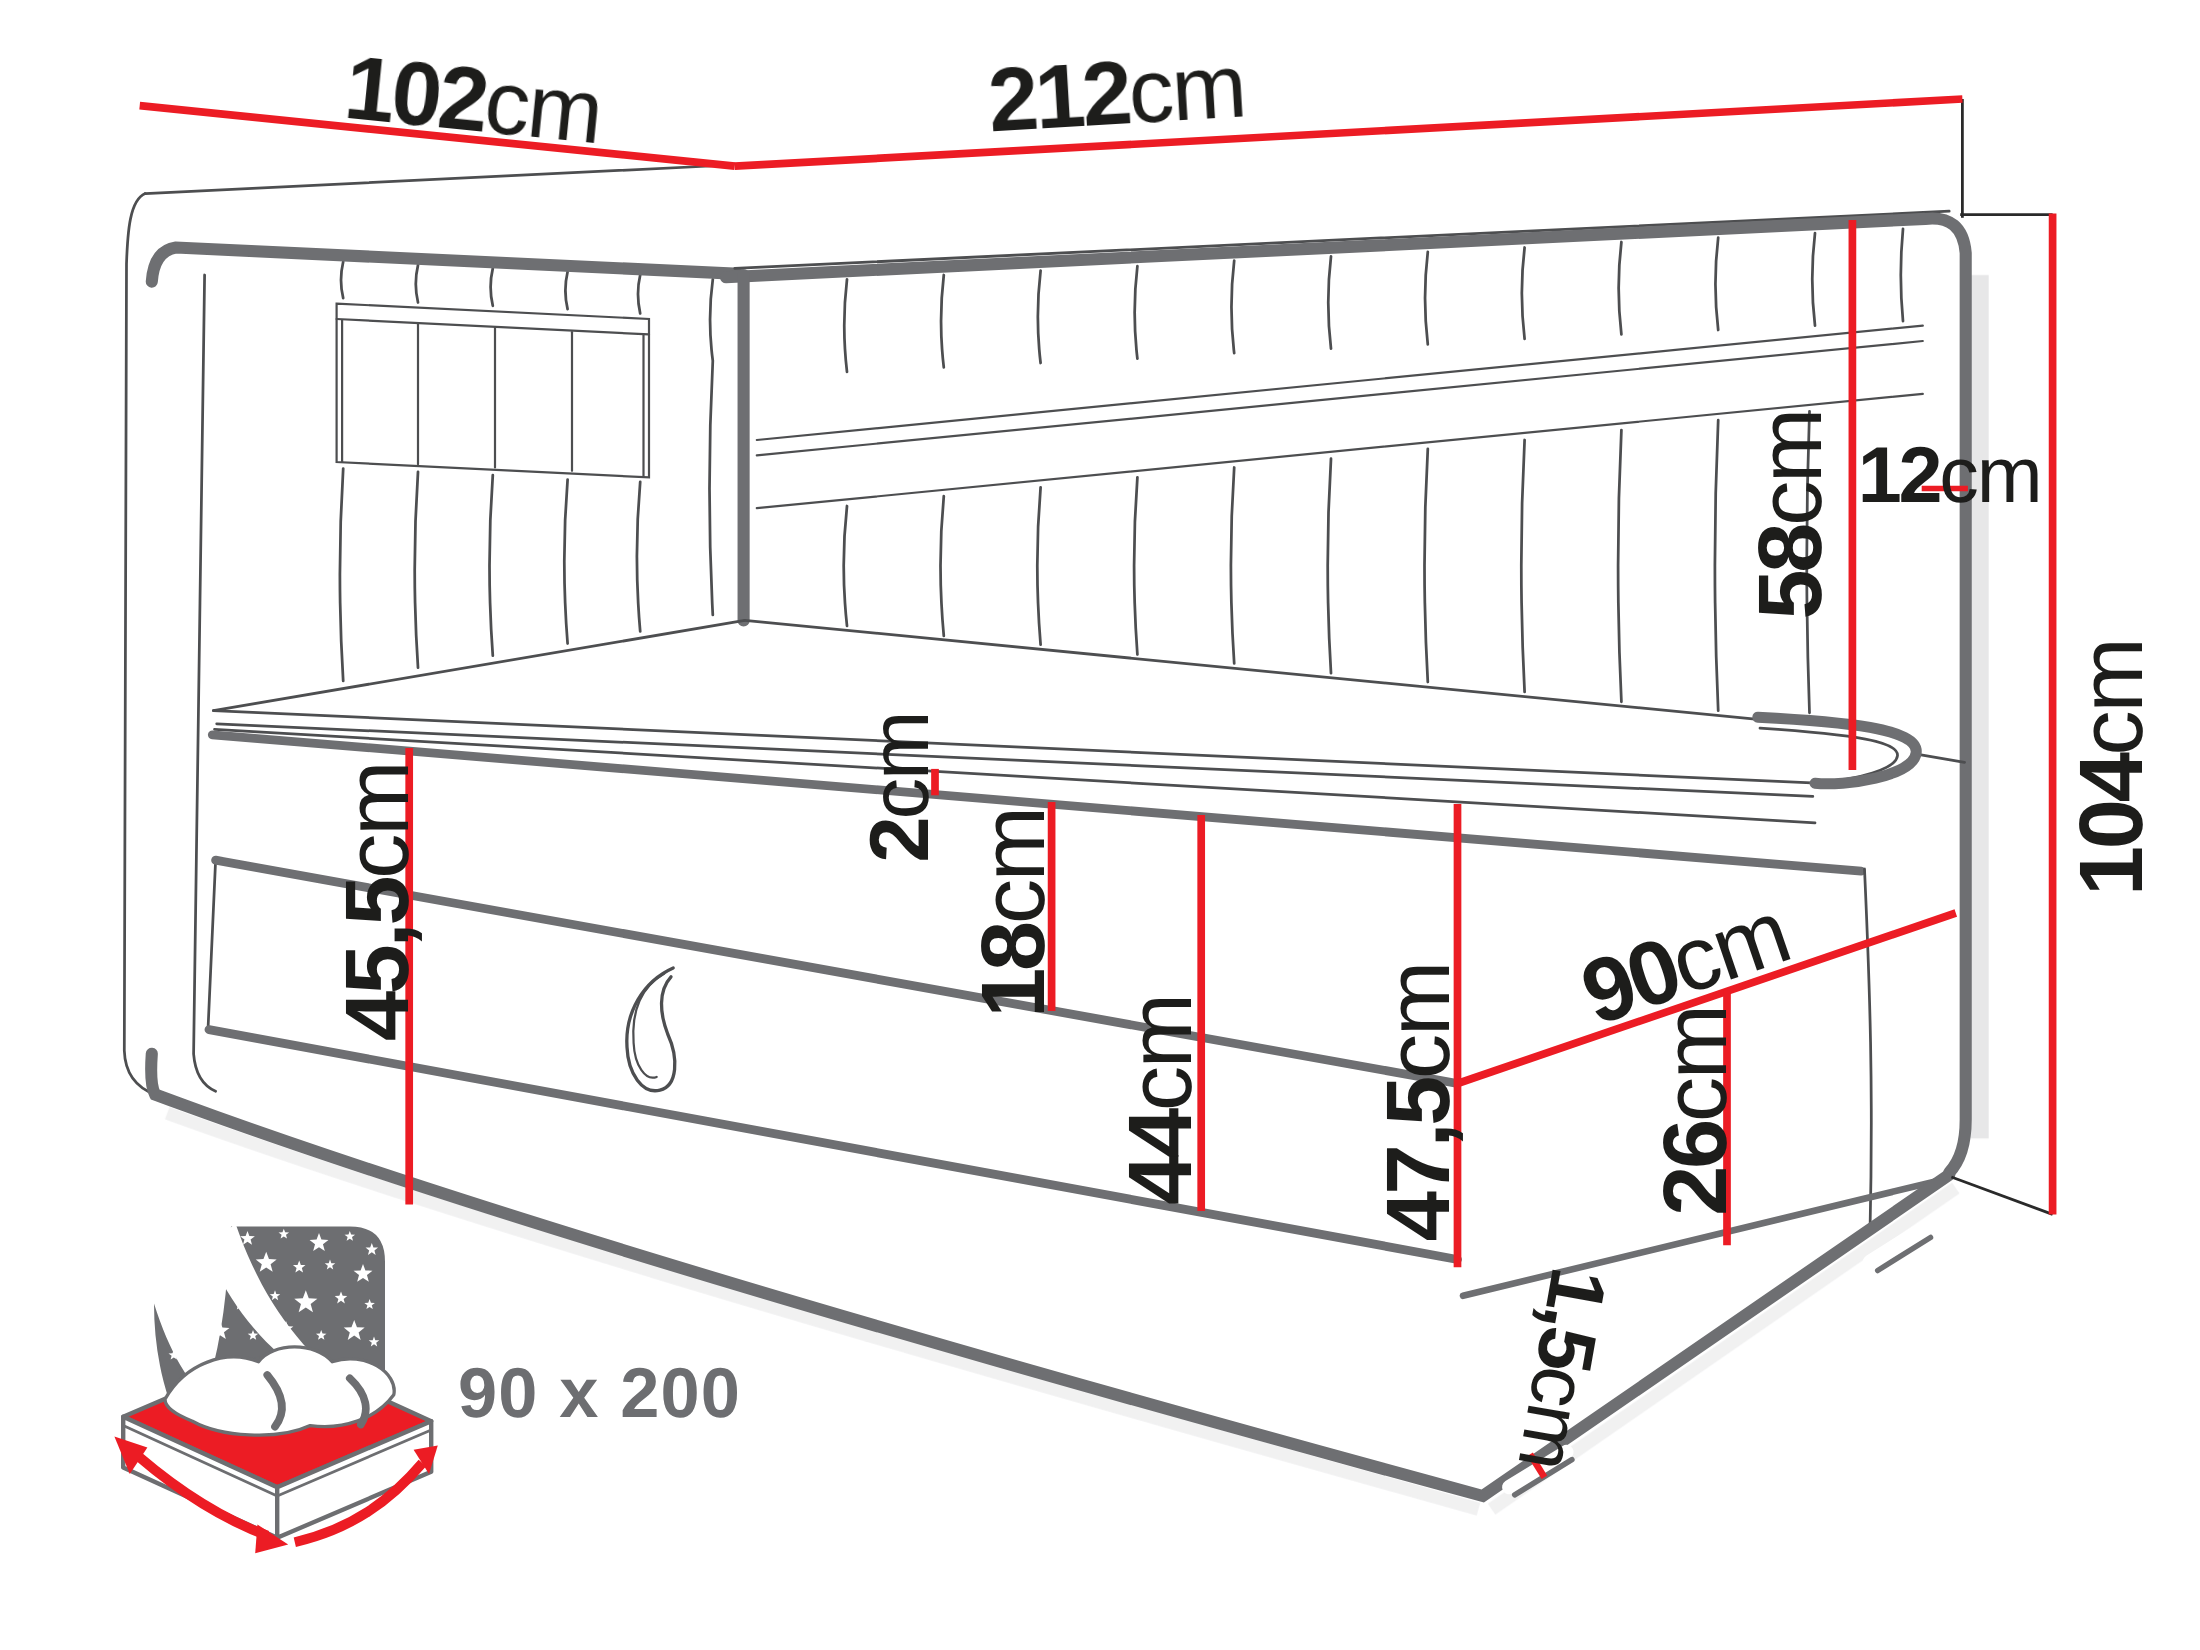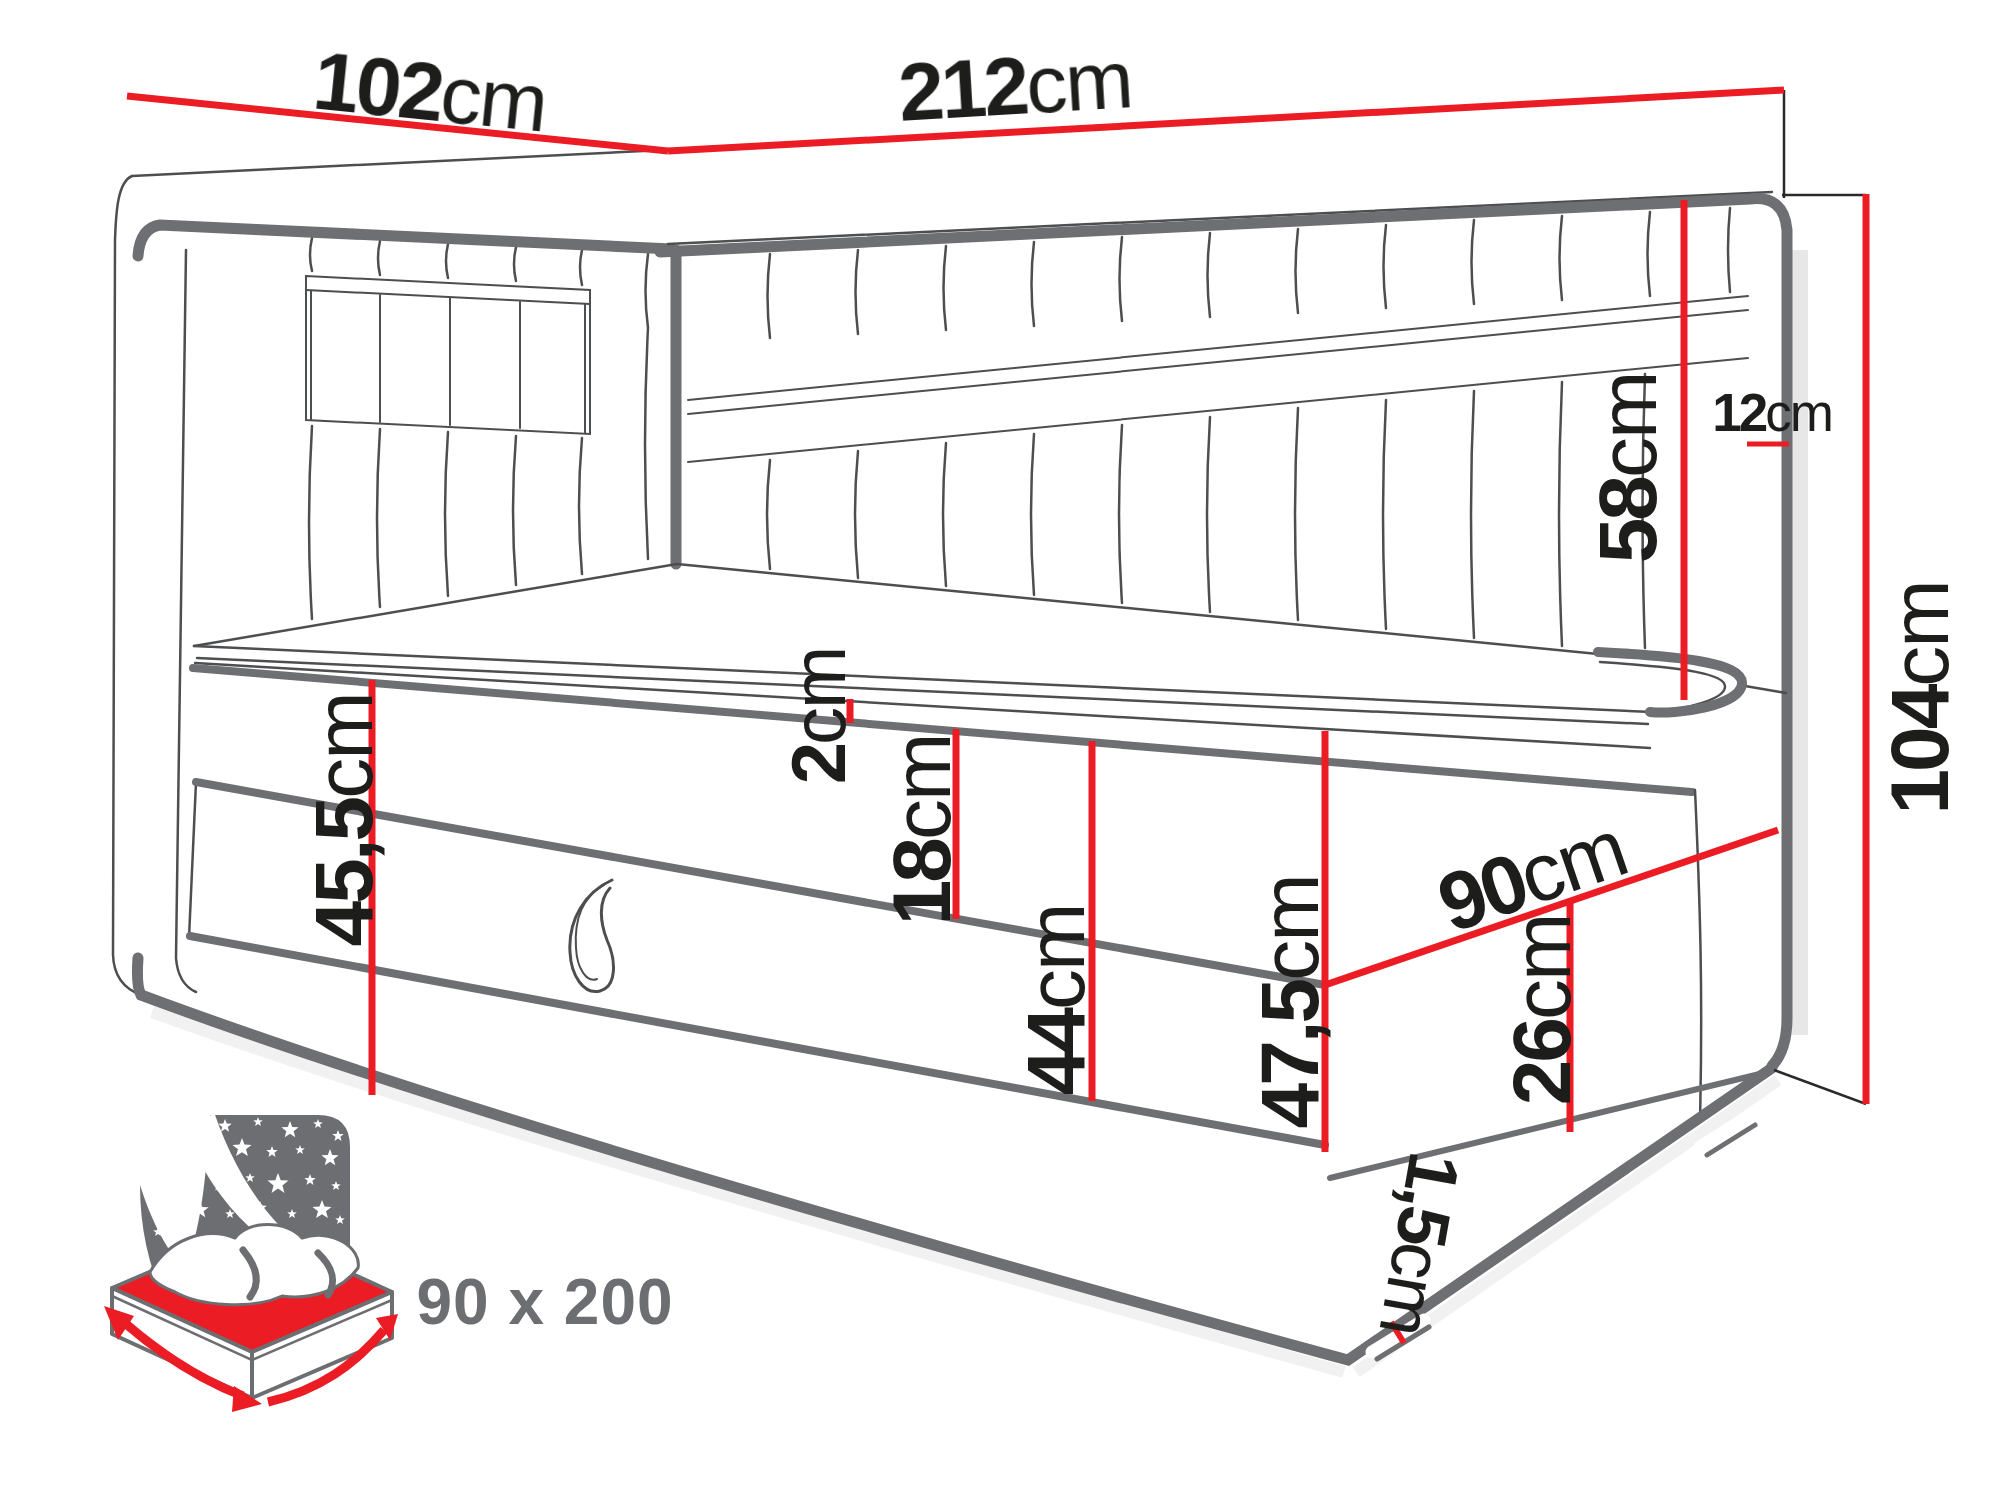--- a/index.html
+++ b/index.html
@@ -5,21 +5,21 @@
   html,body{margin:0;padding:0;background:#ffffff;}
   #stage{position:relative;width:2000px;height:1500px;background:#ffffff;overflow:hidden;
          font-family:"Liberation Sans", sans-serif;}
   #drawing{position:absolute;left:0;top:0;}
   .dim{position:absolute;white-space:nowrap;color:#1d1d1b;
        font-size:82px;font-weight:bold;letter-spacing:-3px;
        transform:translate(-50%,-50%) rotate(var(--r,0deg));}
   .dim .unit{font-weight:400;letter-spacing:-2px;}
   .badge{position:absolute;white-space:nowrap;color:#6d6e71;
          font-size:64px;font-weight:bold;letter-spacing:1px;
-         transform:translate(-50%,-50%);margin-top:36px;}
+         transform:translate(-50%,-50%);}
 </style>
 </head>
 <body>
 
 <div id="stage">
 
 <svg id="drawing" width="2000" height="1500" viewBox="0 0 2000 1500">
 
   <g stroke="#c9cacc" fill="none" opacity="0.45">
     <path d="M1800,250 L1800,1035" stroke-width="16"></path>
@@ -212,21 +212,21 @@
       <polygon points="104,1306 134,1316 118,1340" stroke="none"></polygon>
       <polygon points="262,1404 234,1386 232,1412" stroke="none"></polygon>
       <path d="M268,1402 C320,1390 355,1364 384,1330" fill="none"></path>
       <polygon points="398,1314 376,1318 390,1340" stroke="none"></polygon>
     </g>
   </g>
 </svg>
 
   <div class="dim" style="left:430px;top:92px;--r:5.8deg"><span class="num">102</span><span class="unit">cm</span></div>
   <div class="dim" style="left:1015px;top:86px;--r:-3.4deg"><span class="num">212</span><span class="unit">cm</span></div>
-  <div class="dim" style="left:1772px;top:412px;font-size:53px"><span class="num">12</span><span class="unit">cm</span></div>
+  <div class="dim" style="left:1772px;top:432px;font-size:72px"><span class="num">12</span><span class="unit">cm</span></div>
   <div class="dim" style="left:1628px;top:468px;--r:-90deg"><span class="num">58</span><span class="unit">cm</span></div>
   <div class="dim" style="left:1920px;top:698px;--r:-90deg"><span class="num">104</span><span class="unit">cm</span></div>
   <div class="dim" style="left:344px;top:820px;--r:-90deg"><span class="num">45,5</span><span class="unit">cm</span></div>
   <div class="dim" style="left:818px;top:716px;--r:-90deg;font-size:76px"><span class="num">2</span><span class="unit">cm</span></div>
   <div class="dim" style="left:922px;top:830px;--r:-90deg"><span class="num">18</span><span class="unit">cm</span></div>
   <div class="dim" style="left:1056px;top:1000px;--r:-90deg"><span class="num">44</span><span class="unit">cm</span></div>
   <div class="dim" style="left:1290px;top:1002px;--r:-90deg"><span class="num">47,5</span><span class="unit">cm</span></div>
   <div class="dim" style="left:1532px;top:876px;--r:-18.9deg"><span class="num">90</span><span class="unit">cm</span></div>
   <div class="dim" style="left:1542px;top:1010px;--r:-90deg"><span class="num">26</span><span class="unit">cm</span></div>
   <div class="dim" style="left:1420px;top:1244px;--r:100deg;font-size:72px"><span class="num">1,5</span><span class="unit">cm</span></div>

